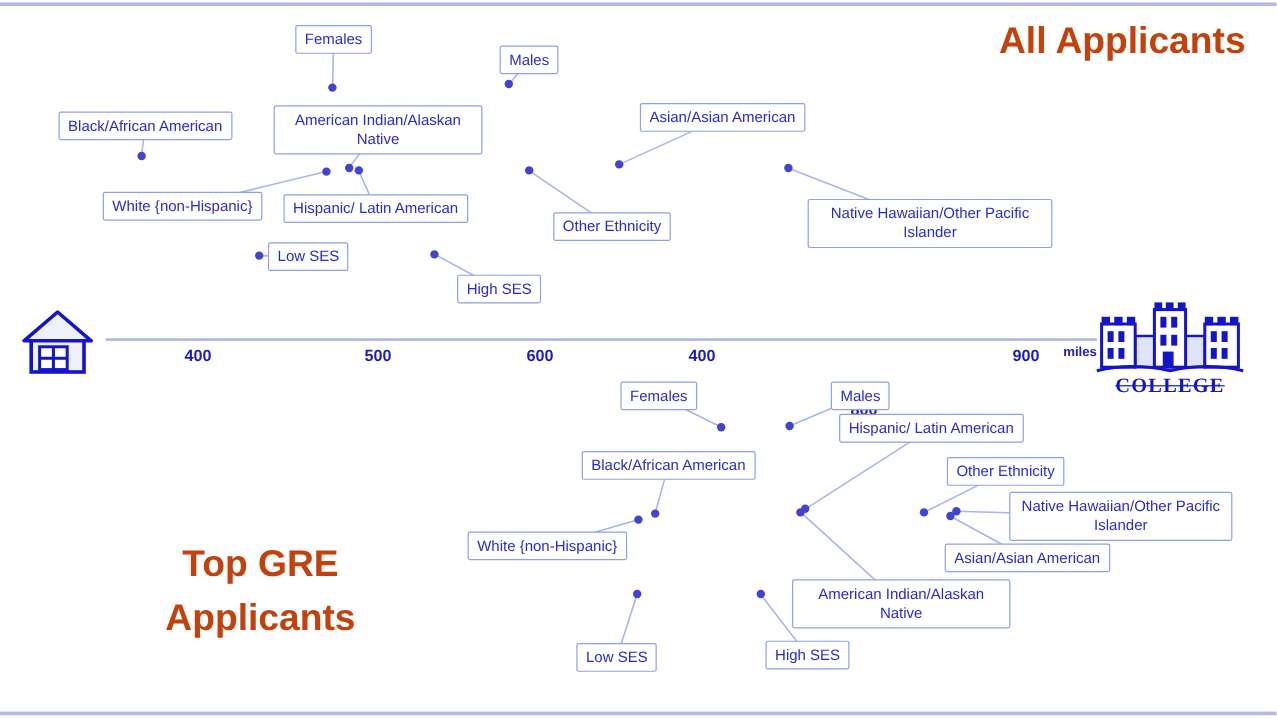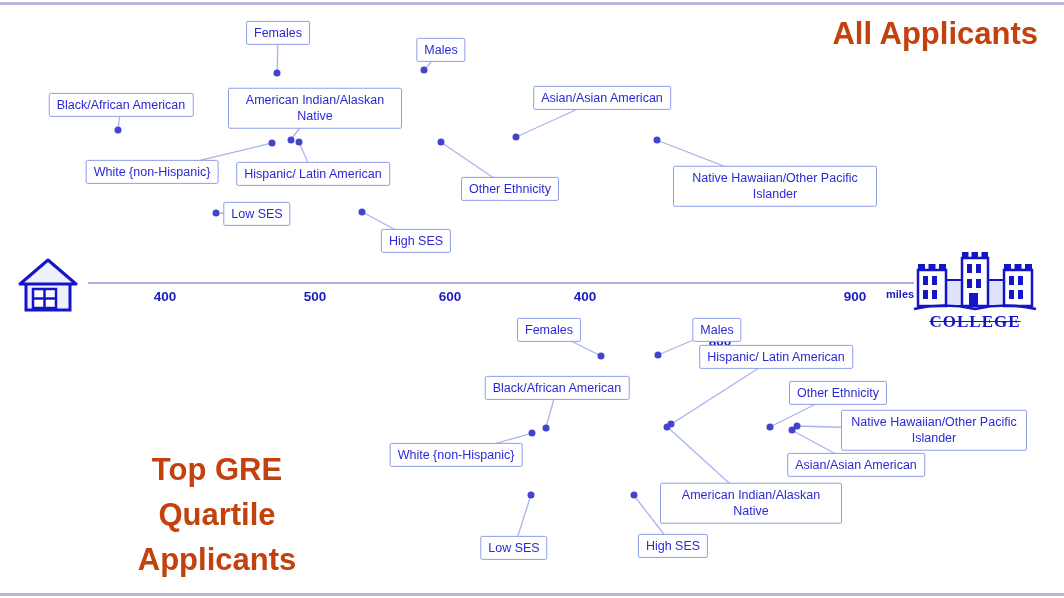--- a/index.html
+++ b/index.html
@@ -51,21 +51,20 @@
 
 <div id="slide">
 
   <div id="top-edge" class="edge-line"></div>
   <div id="bottom-edge" class="edge-line"></div>
 
   <div id="title-all" class="big-title">All Applicants</div>
 
   <div id="title-gre" class="big-title">
     <span>Top GRE</span>
-    <span>Quartile</span>
     <span>Applicants</span>
   </div>
 
   <div id="axis-line"></div>
   <div id="ticks-layer">
       <div class="tick-label" style="left: 165px;">400</div>
       <div class="tick-label" style="left: 315px;">500</div>
       <div class="tick-label" style="left: 450px;">600</div>
       <div class="tick-label" style="left: 585px;">400</div>
       <div class="tick-label" style="left: 720px; margin-top: 45px;">800</div>

